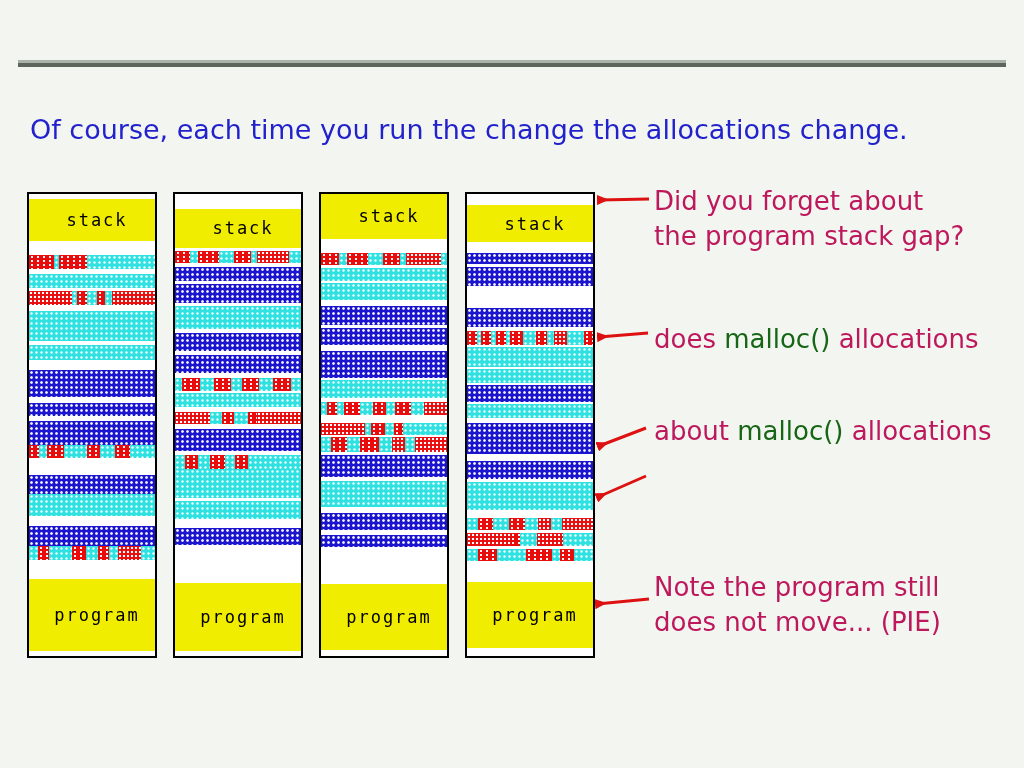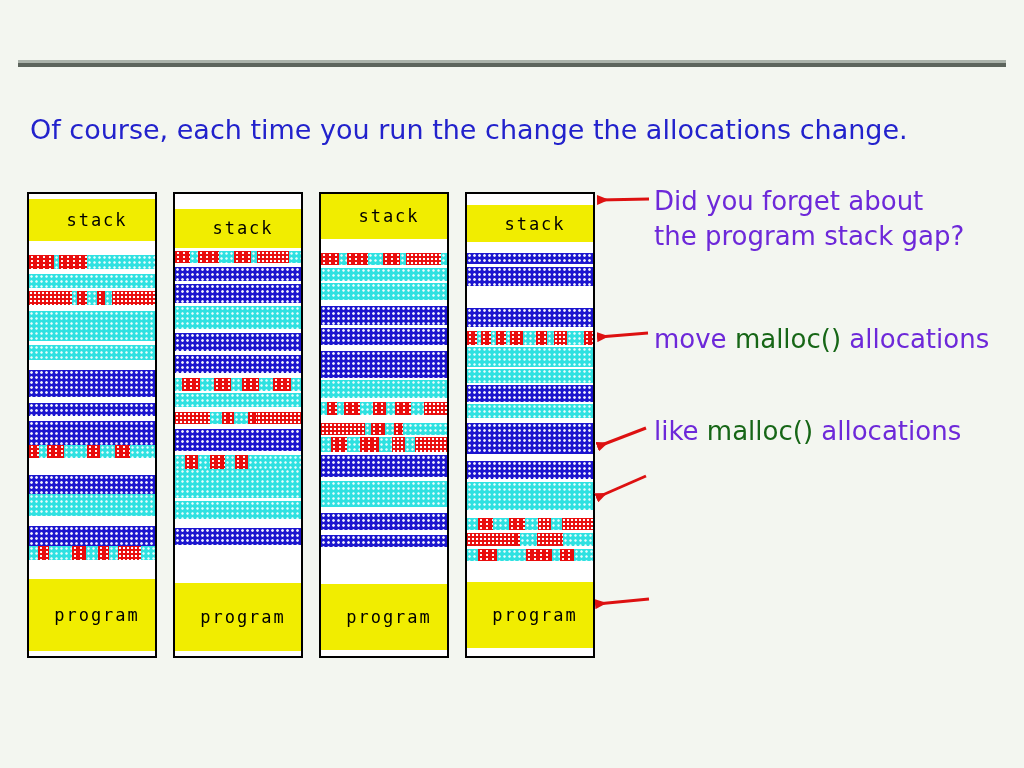--- a/index.html
+++ b/index.html
@@ -38,21 +38,21 @@
       background-size:5px 5px;}
   .seg.r{background-color:#e90c0c;
       background-image:radial-gradient(circle,rgba(255,255,255,.95) .8px,rgba(255,255,255,0) 1.4px);
       background-size:6px 4px;}
   .seg.rd{background-color:#e90c0c;
       background-image:radial-gradient(circle,#ffffff 1px,rgba(255,255,255,0) 1.6px);
       background-size:4px 4px;}
 
   #annotations{position:absolute;left:0;top:0;width:1024px;height:768px;pointer-events:none;}
   .annotation{position:absolute;left:654px;font-size:26px;line-height:35px;white-space:nowrap;}
-  .c-red{color:#6d28d9;margin-top:12px;}
+  .c-red{color:#be185d;margin-top:12px;}
   .c-green{color:#166616;}
 
   #arrow-layer{position:absolute;left:0;top:0;pointer-events:none;}
 </style>
 </head>
 <body>
 
 <div id="slide">
 
   <div class="title-rule"></div>
@@ -333,24 +333,28 @@
         <div class="band gap" style="flex: 8 0 0px;"></div>
       </div>
     </div>
 
   <div id="annotations">
       <div class="annotation" style="top: 184px;">
         <div><span class="c-red">Did you forget about</span></div>
         <div><span class="c-red">the program stack gap?</span></div>
       </div>
       <div class="annotation" style="top: 322px;">
-        <div><span class="c-red">move </span><span class="c-green">malloc()</span><span class="c-red"> allocations</span></div>
+        <div><span class="c-red">does </span><span class="c-green">malloc()</span><span class="c-red"> allocations</span></div>
       </div>
       <div class="annotation" style="top: 414px;">
-        <div><span class="c-red">like </span><span class="c-green">malloc()</span><span class="c-red"> allocations</span></div>
+        <div><span class="c-red">about </span><span class="c-green">malloc()</span><span class="c-red"> allocations</span></div>
+      </div>
+      <div class="annotation" style="top: 570px;">
+        <div><span class="c-red">Note the program still</span></div>
+        <div><span class="c-red">does not move... (PIE)</span></div>
       </div>
     </div>
 
   <svg id="arrow-layer" width="1024" height="768" viewBox="0 0 1024 768">
     <defs>
       <marker id="ah" markerWidth="12" markerHeight="10" refX="10" refY="5" orient="auto" markerUnits="userSpaceOnUse">
         <path d="M12,0 L0,5 L12,10 Z" fill="#dd1111"></path>
       </marker>
     </defs>
     <g id="arrow-group">

